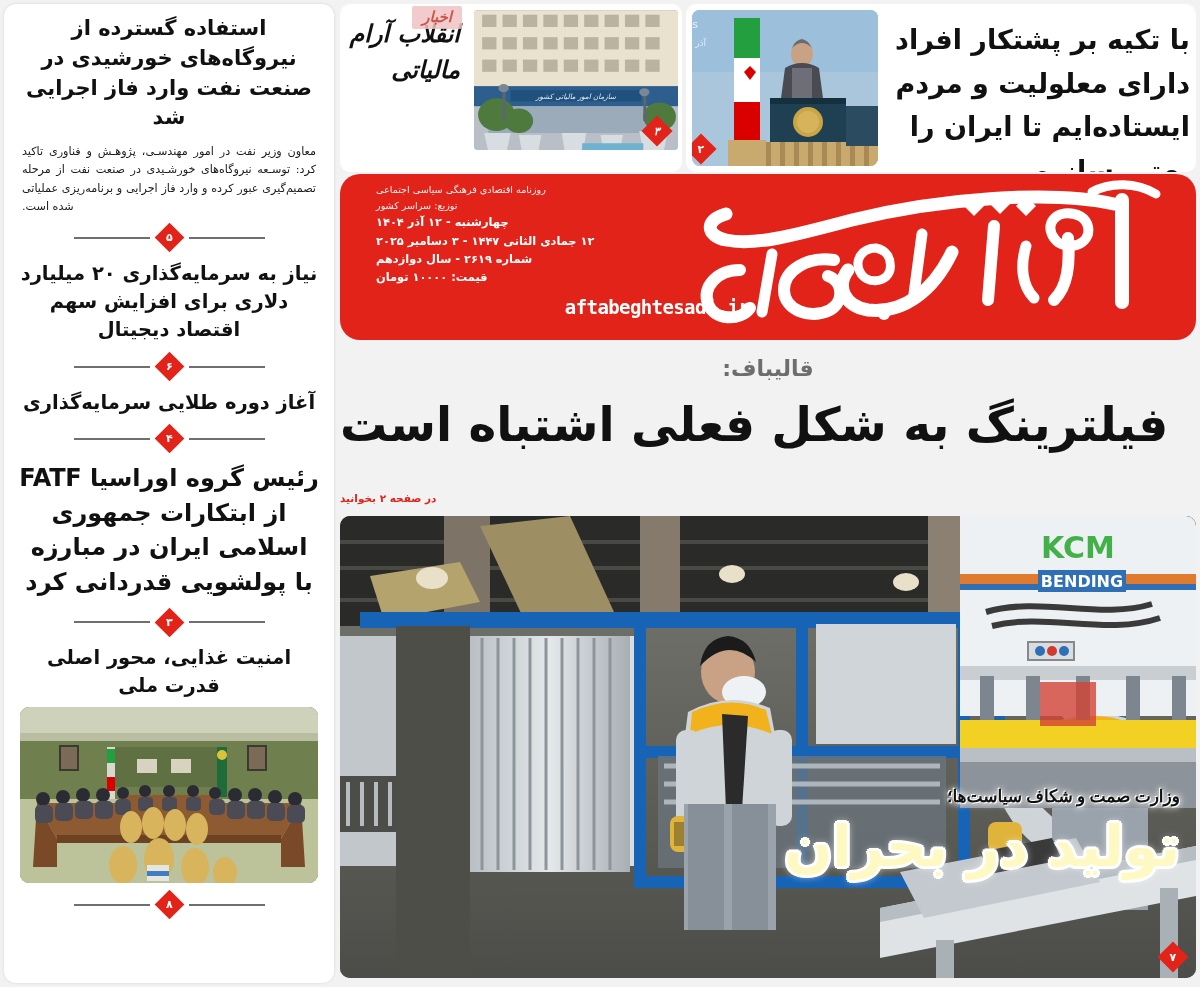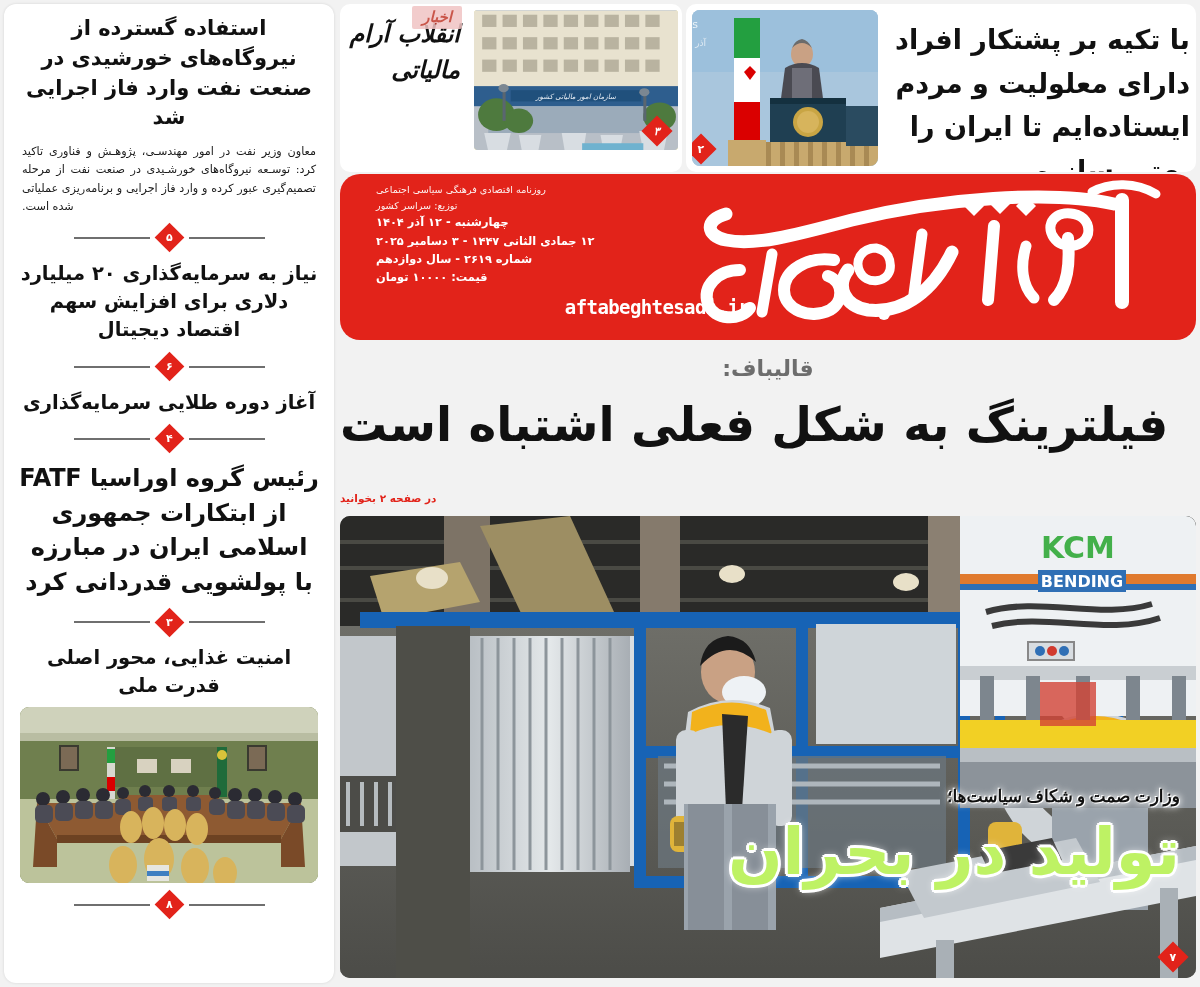--- a/index.html
+++ b/index.html
@@ -156,21 +156,21 @@
     position:absolute;right:16px;top:270px;width:460px;
     direction:rtl;text-align:right;z-index:12;
   }
   .mp-kicker{
     font-size:17px;font-weight:bold;color:#111;
     text-shadow:0 0 6px #fff,0 0 10px #fff,1px 1px 0 #fff,-1px -1px 0 #fff;
     margin-bottom:6px;
     font-family:Liberation Serif, serif;
   }
   .mp-title{
-    font-size:64px;font-weight:bold;color:#bef264;line-height:1.22;
+    font-size:56px;font-weight:bold;color:#fef9c3;line-height:1.22;
     letter-spacing:-1px;
     text-shadow:
       2px 2px 0 #fff,-2px -2px 0 #fff,2px -2px 0 #fff,-2px 2px 0 #fff,
       0 3px 0 #fff,0 -3px 0 #fff,3px 0 0 #fff,-3px 0 0 #fff,
       0 0 10px #fff;
   }
   .badge-corner{
     position:absolute;z-index:14;
     width:22px;height:22px;background:#e2231a;transform:rotate(45deg);
     display:flex;align-items:center;justify-content:center;

